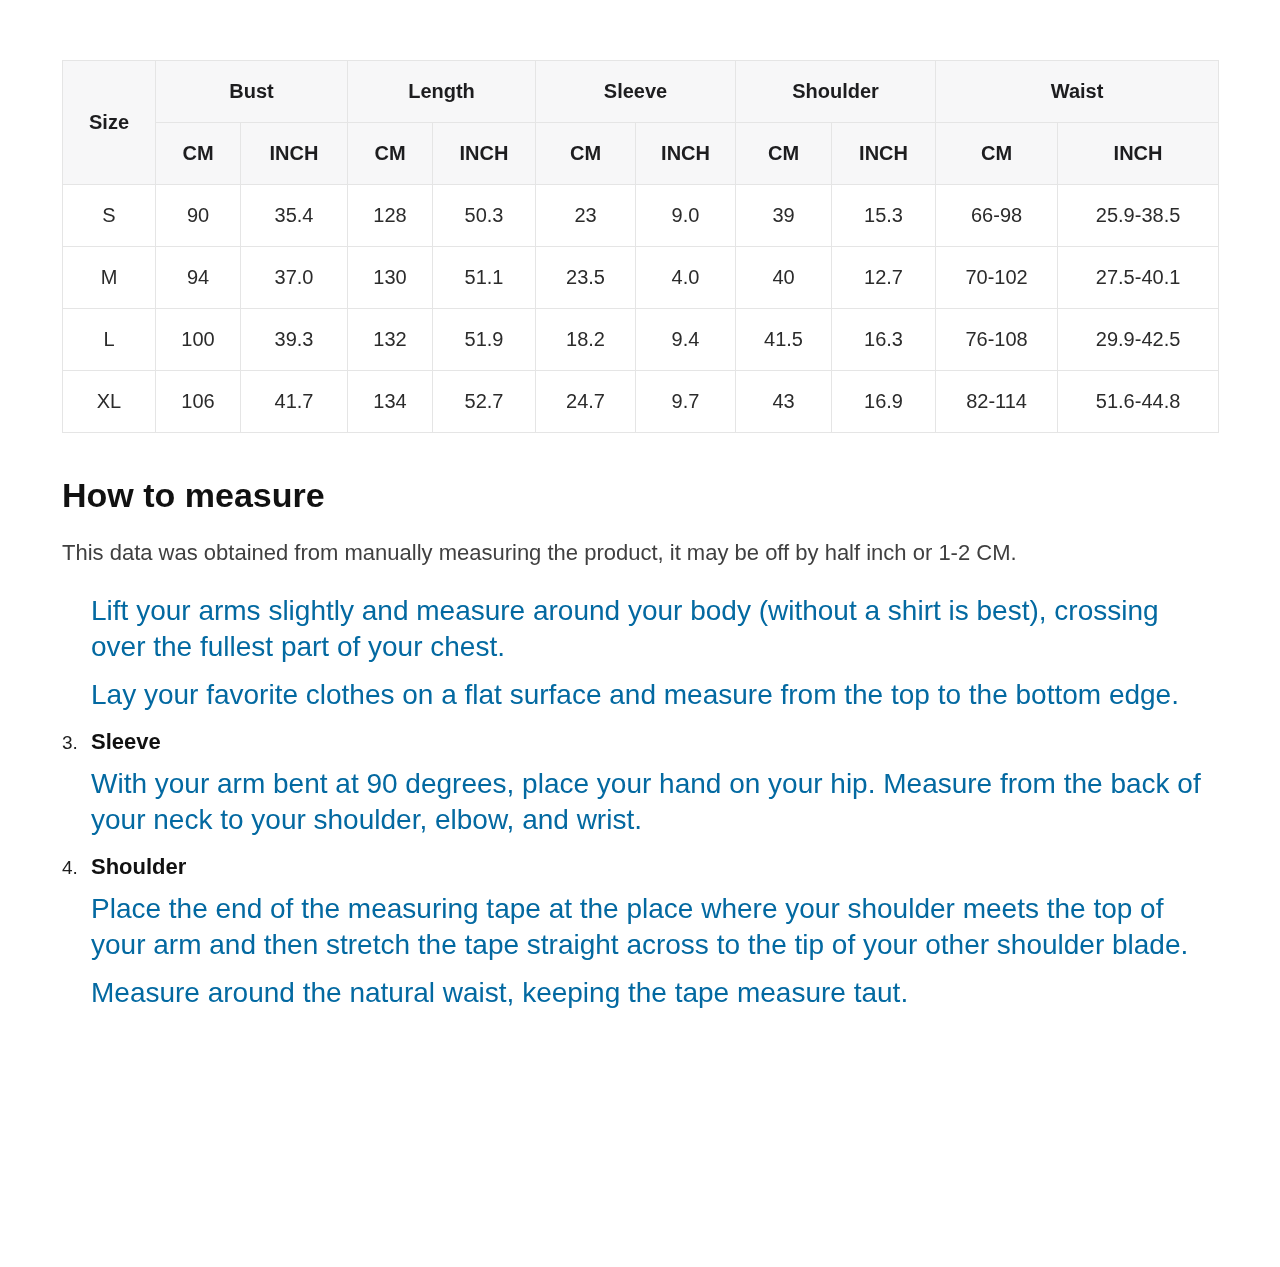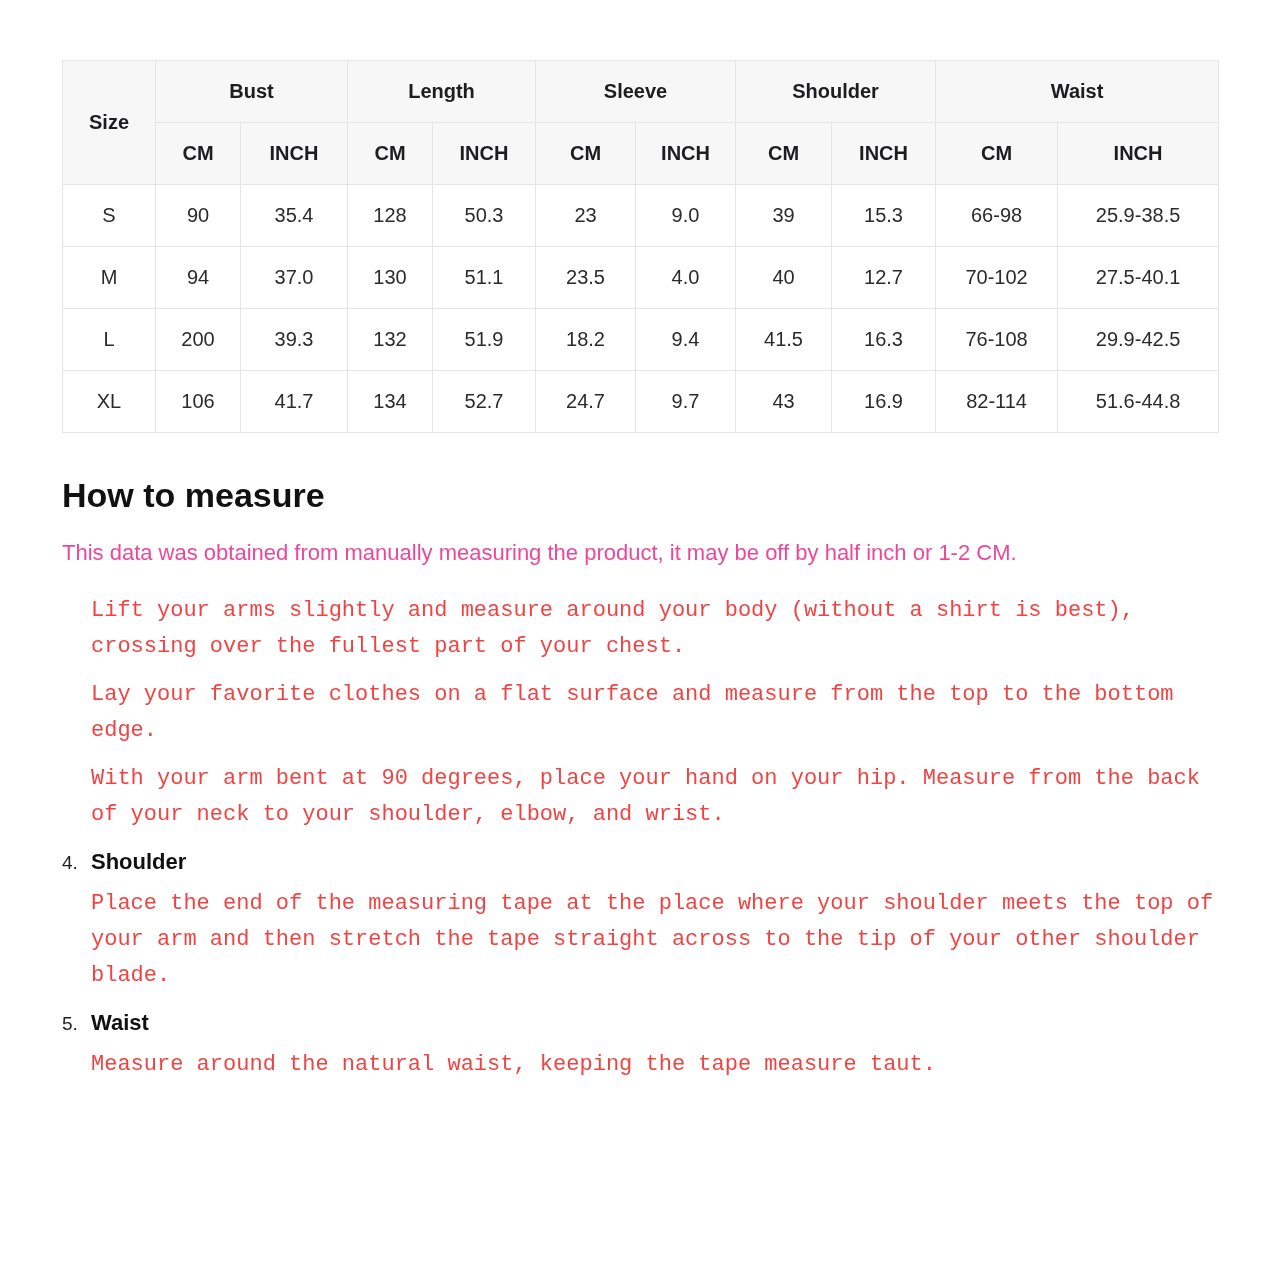--- a/index.html
+++ b/index.html
@@ -54,21 +54,21 @@
     font-size: 34px;
     line-height: 36px;
     font-weight: 700;
     color: #111111;
     margin: 44px 0 22px 0;
   }
   .htm-intro {
     font-size: 22px;
     line-height: 36px;
     margin: 0 0 22px 0;
-    color: #ec4899;
+    color: #404040;
   }
   .steps { }
   .step { margin: 0 0 12px 0; }
   .step-header {
     font-size: 22px;
     line-height: 34px;
     color: #1f1f1f;
   }
   .step-number {
     display: inline-block;
@@ -76,24 +76,23 @@
     font-size: 19px;
     font-weight: 400;
     color: #1f1f1f;
   }
   .step-term {
     font-weight: 700;
     color: #111111;
   }
   .step-desc {
     margin: 6px 0 0 29px;
-    font-size: 22px;
+    font-size: 28px;
     line-height: 36px;
-    color: #ef4444;
-    font-family: Liberation Mono, monospace;
+    color: #0369a1;
   }
 </style>
 </head>
 <body>
 
 <div class="page">
 
   <table class="size-chart">
     <colgroup>
       <col style="width:93px">
@@ -152,21 +151,21 @@
         <td>51.1</td>
         <td>23.5</td>
         <td>4.0</td>
         <td>40</td>
         <td>12.7</td>
         <td>70-102</td>
         <td>27.5-40.1</td>
       </tr>
       <tr>
         <td>L</td>
-        <td>200</td>
+        <td>100</td>
         <td>39.3</td>
         <td>132</td>
         <td>51.9</td>
         <td>18.2</td>
         <td>9.4</td>
         <td>41.5</td>
         <td>16.3</td>
         <td>76-108</td>
         <td>29.9-42.5</td>
       </tr>
@@ -194,31 +193,31 @@
 
     <div class="step">
       <div class="step-desc">Lift your arms slightly and measure around your body (without a shirt is best), crossing over the fullest part of your chest.</div>
     </div>
 
     <div class="step">
       <div class="step-desc">Lay your favorite clothes on a flat surface and measure from the top to the bottom edge.</div>
     </div>
 
     <div class="step">
+      <div class="step-header">
+        <span class="step-number">3.</span><span class="step-term">Sleeve</span>
+      </div>
       <div class="step-desc">With your arm bent at 90 degrees, place your hand on your hip. Measure from the back of your neck to your shoulder, elbow, and wrist.</div>
     </div>
 
     <div class="step">
       <div class="step-header">
         <span class="step-number">4.</span><span class="step-term">Shoulder</span>
       </div>
       <div class="step-desc">Place the end of the measuring tape at the place where your shoulder meets the top of your arm and then stretch the tape straight across to the tip of your other shoulder blade.</div>
     </div>
 
     <div class="step">
-      <div class="step-header">
-        <span class="step-number">5.</span><span class="step-term">Waist</span>
-      </div>
       <div class="step-desc">Measure around the natural waist, keeping the tape measure taut.</div>
     </div>
 
   </div>
 </div>
 
 </body></html>

